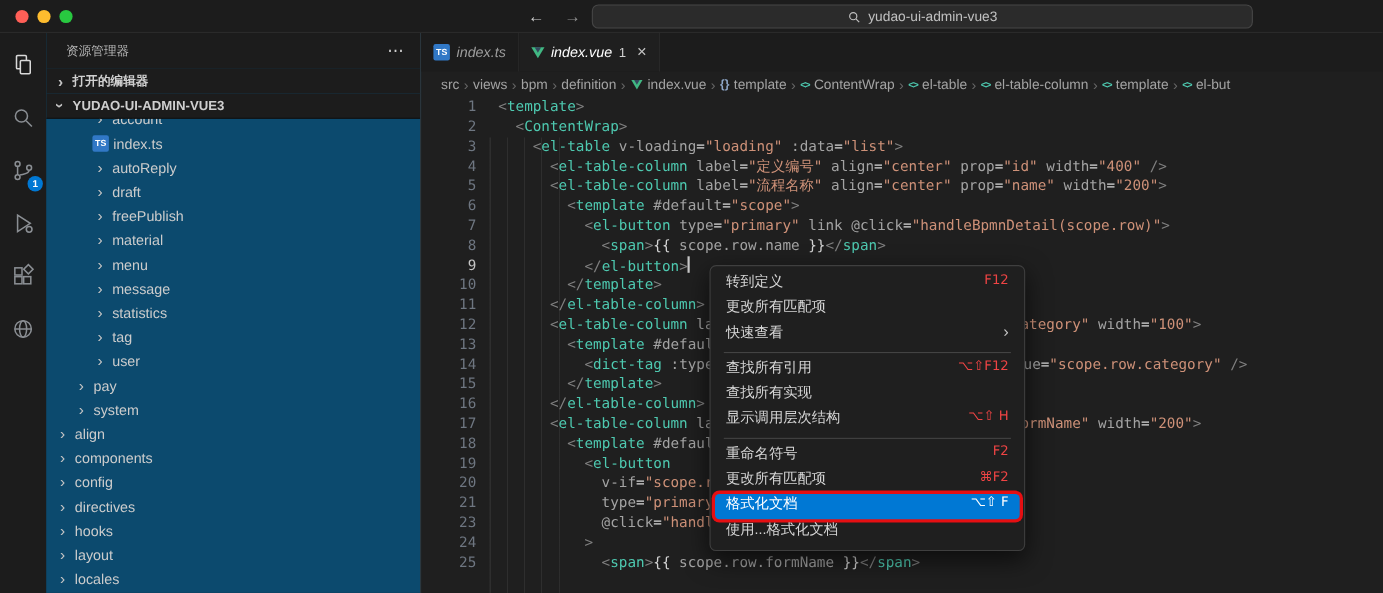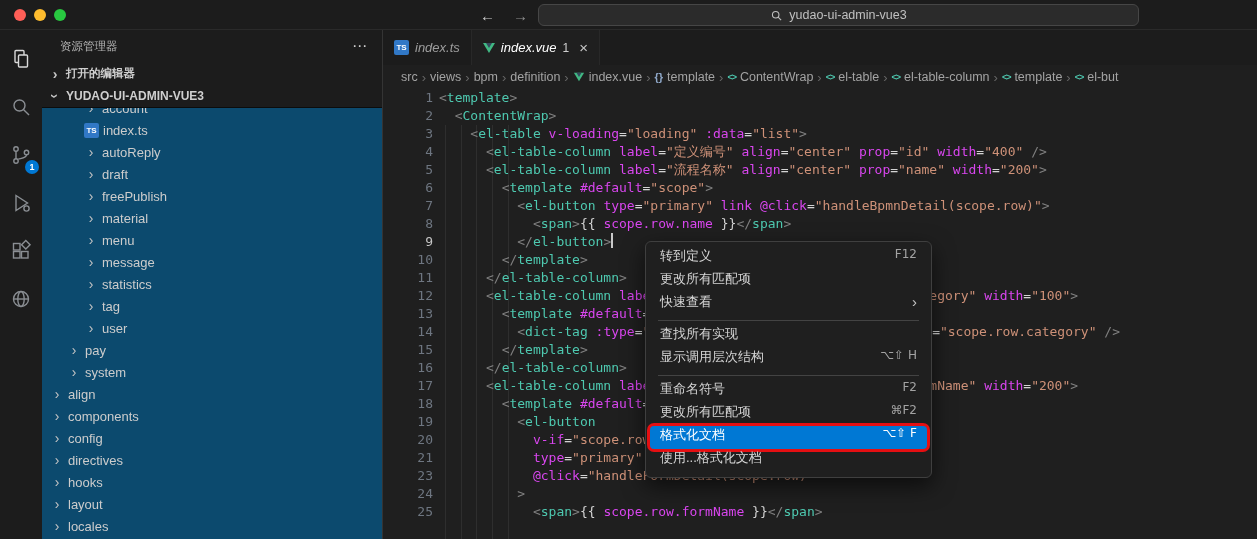--- a/index.html
+++ b/index.html
@@ -56,28 +56,28 @@
   .crumb-sep{color:#666;margin:0 4px;font-size:13px}
   .crumb-braces{color:#8fa8c9;font-size:11px;font-weight:700}
   .crumb-symbol{color:#4ec9b0;font-size:9px;font-weight:700;letter-spacing:-1px}
 
   
   .code-wrap{flex:1;position:relative;overflow:hidden;font-family:"DejaVu Sans Mono","Liberation Mono",monospace;font-size:13px;line-height:18px}
   .indent-guides{position:absolute;left:62px;top:36px;bottom:0;width:64px;background:repeating-linear-gradient(to right,#2e2e2e 0 1px,transparent 1px 15.7px);pointer-events:none}
   .code-line{display:flex;height:18px;white-space:pre}
   .line-num{width:50px;text-align:right;color:#6e7681;flex:none;user-select:none}
   .line-num.active{color:#c6c6c6}
-  .line-content{margin-left:6px;position:relative;z-index:1}
-  .tk-p{color:#808080}.tk-t{color:#4ec9b0}.tk-a{color:#d946ef}.tk-s{color:#ce9178}.tk-w{color:#d4d4d4}
+  .line-content{margin-left:20px;position:relative;z-index:1}
+  .tk-p{color:#808080}.tk-t{color:#4ec9b0}.tk-a{color:#a3a3a3}.tk-s{color:#ce9178}.tk-w{color:#d4d4d4}
   .cursor{display:inline-block;width:2px;height:15px;background:#c8c8c8;vertical-align:-2px}
 
   
   .context-menu{position:absolute;left:645px;top:241px;width:287px;background:#1f1f1f;border:1px solid #3f3f3f;border-radius:6px;box-shadow:0 8px 22px rgba(0,0,0,.6);padding:5px 4px;z-index:20}
   .menu-item{height:23px;display:flex;align-items:flex-start;justify-content:space-between;padding:0 10px;border-radius:4px;font-size:13px;color:#d6d6d6}
-  .menu-item .sc{color:#a3a3a3;font-size:12px;font-family:"DejaVu Sans",sans-serif}
+  .menu-item .sc{color:#ef4444;font-size:12px;font-family:"DejaVu Sans",sans-serif}
   .menu-item .submenu-arrow{color:#c5c5c5;font-size:15px}
   .menu-item.highlighted{background:#0078d4;color:#fff}
   .menu-item.highlighted .sc{color:#fff}
   .menu-item.annotated{box-shadow:0 0 0 3px #e50f12}
   .menu-sep{height:1px;background:#434343;margin:4px 8px}
 </style>
 </head>
 <body>
 
 <div class="titlebar">
@@ -347,20 +347,24 @@
     </div>
     <div class="menu-item">
       <span class="mi-label">更改所有匹配项</span>
     </div>
     <div class="menu-item">
       <span class="mi-label">快速查看</span>
       <span class="submenu-arrow">›</span>
     </div>
     <div class="menu-sep"></div>
     <div class="menu-item">
+      <span class="mi-label">查找所有引用</span>
+      <span class="sc">⌥⇧F12</span>
+    </div>
+    <div class="menu-item">
       <span class="mi-label">查找所有实现</span>
     </div>
     <div class="menu-item">
       <span class="mi-label">显示调用层次结构</span>
       <span class="sc">⌥⇧ H</span>
     </div>
     <div class="menu-sep"></div>
     <div class="menu-item">
       <span class="mi-label">重命名符号</span>
       <span class="sc">F2</span>

